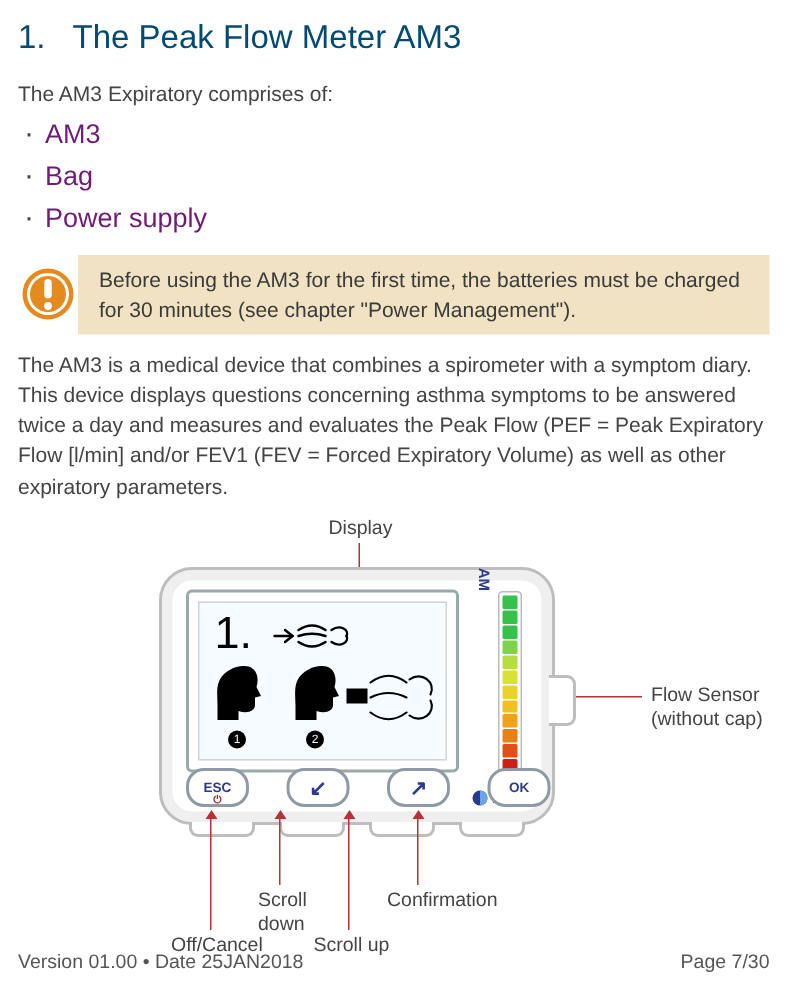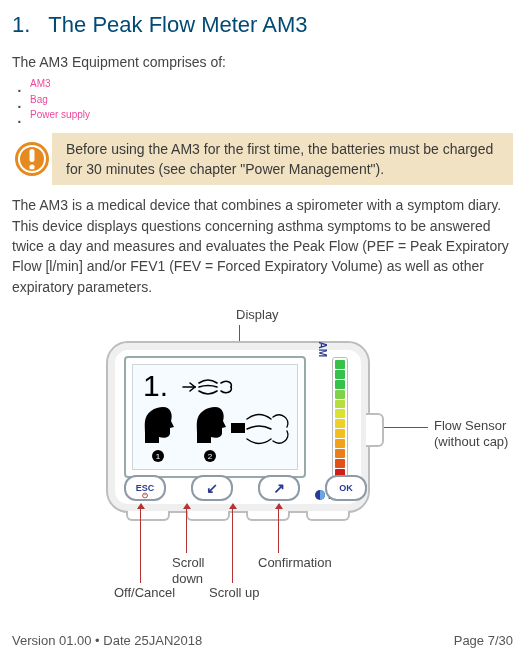--- a/index.html
+++ b/index.html
@@ -36,23 +36,23 @@
     line-height: 1.45;
     font-weight: 300;
     color: #444;
   }
   ul.bullets {
     list-style: none;
     padding: 0;
     margin: 4px 0 10px 0;
   }
   ul.bullets li {
-    font-size: 10px;
-    font-weight: 300;
-    color: #ec4899;
+    font-size: 18px;
+    font-weight: 300;
+    color: #701a75;
     padding-left: 18px;
     line-height: 1.55;
     position: relative;
   }
   ul.bullets li::before {
     content: "·";
     position: absolute;
     left: 4px;
     top: -2px;
     font-size: 20px;
@@ -296,21 +296,21 @@
 </style>
 </head>
 <body>
 
 <div class="page">
   <div class="heading-row">
     <span class="heading-num">1.</span>
     <span class="heading-txt">The Peak Flow Meter AM3</span>
   </div>
 
-  <div class="body-text">The AM3 Equipment comprises of:</div>
+  <div class="body-text">The AM3 Expiratory comprises of:</div>
   <ul class="bullets">
     <li>AM3</li>
     <li>Bag</li>
     <li>Power supply</li>
   </ul>
 
   <div class="notice">
     <div class="notice-icon">
       <svg width="36" height="36" viewBox="0 0 36 36">
         <circle cx="18" cy="18" r="17" fill="#e58a1f"></circle>
@@ -320,21 +320,21 @@
         <circle cx="18" cy="26" r="2.6" fill="#fff"></circle>
       </svg>
     </div>
     <div class="notice-text">Before using the AM3 for the first time, the batteries must be charged for 30 minutes (see chapter "Power Management").</div>
   </div>
 
   <div class="body-text">The AM3 is a medical device that combines a spirometer with a symptom diary. This device displays questions concerning asthma symptoms to be answered twice a day and measures and evaluates the Peak Flow (PEF = Peak Expiratory Flow [l/min] and/or FEV1 (FEV = Forced Expiratory Volume) as well as other expiratory parameters.</div>
 
   <div class="figure-area">
 
-    <div class="label" style="left:224px; top:0;">Display</div>
+    <div class="label" style="left:207px; top:0;">Display</div>
     <div class="leader leader-v" style="left:227px; top:18px; height:24px;"></div>
     <div class="arrowhead arrow-down" style="left:223.5px; top:42px;"></div>
 
     <div class="leader leader-h" style="left:372px; top:120px; width:44px;"></div>
     <div class="arrowhead arrow-left" style="left:366px; top:116.5px;"></div>
     <div class="label" style="left:422px; top:111px;">
       <span>Flow Sensor</span><br>
       <span>(without cap)</span>
     </div>
 

